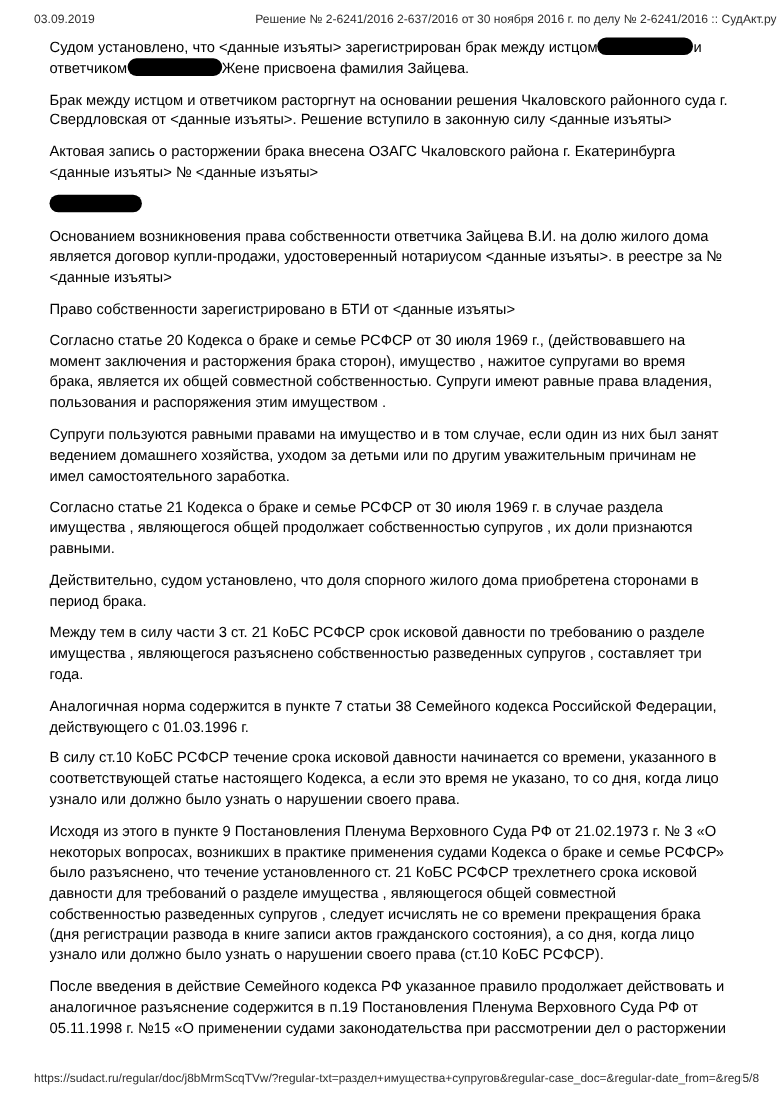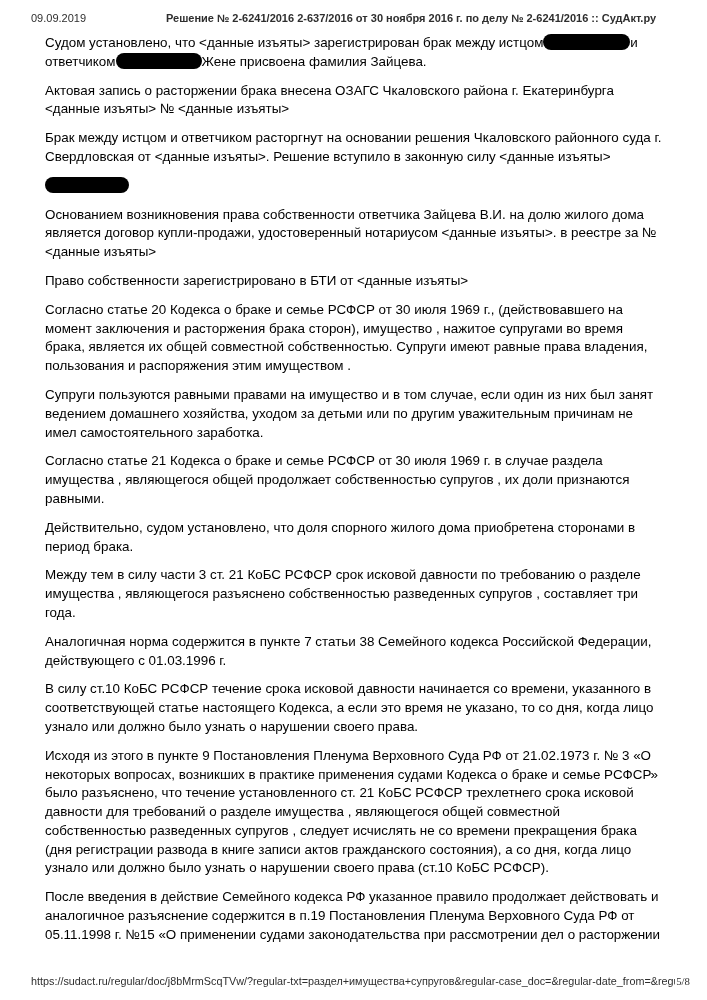--- a/index.html
+++ b/index.html
@@ -11,24 +11,23 @@
     font-family:"Liberation Sans", sans-serif;
     overflow:hidden;
   }
   .print-header {
     position:absolute; top:12px; left:31px; right:31px;
     display:flex; align-items:baseline;
     font-size:11px; color:#2e2e2e;
     white-space:nowrap;
   }
   .print-header .doc-title {
-    flex:1; text-align:center;
+    flex:1; text-align:right;
     transform:translateX(30px);
     overflow:hidden;
-    font-weight:bold;
   }
   .content {
     position:absolute; top:34px; left:45px; width:619px;
     font-size:13.4px; line-height:18.8px;
     text-align:left;
   }
   .para { margin:0 0 10px 0; }
   .para .hl { font-weight:normal; }
   .redaction {
     display:inline-block;
@@ -37,36 +36,36 @@
     border-radius:8px;
     vertical-align:-3px;
   }
   .print-footer {
     position:absolute; left:31px; right:17px; bottom:13px;
     display:flex; justify-content:space-between; align-items:baseline;
     font-size:10.8px; color:#2e2e2e;
     white-space:nowrap;
   }
   .print-footer .url { overflow:hidden; }
-  .print-footer .pageno { margin-left:1px;font-family:Liberation Serif, serif; }
+  .print-footer .pageno { margin-left:1px; }
 </style>
 </head>
 <body>
 
 <div class="page">
 
   <div class="print-header">
-    <span class="date">09.09.2019</span>
+    <span class="date">03.09.2019</span>
     <span class="doc-title">Решение № 2-6241/2016 2-637/2016 от 30 ноября 2016 г. по делу № 2-6241/2016 :: СудАкт.ру</span>
   </div>
 
   <div class="content">
       <p class="para"><span>Судом установлено, что &lt;данные изъяты&gt; зарегистрирован брак между истцом</span><span class="redaction" style="width: 87px; background: rgb(0, 0, 0);"></span><span>и ответчиком</span><span class="redaction" style="width: 86px; background: rgb(0, 0, 0);"></span><span>Жене присвоена фамилия Зайцева.</span></p>
+      <p class="para"><span>Брак между истцом и ответчиком расторгнут на основании решения Чкаловского районного суда г. Свердловская от &lt;данные изъяты&gt;. Решение вступило в законную силу &lt;данные изъяты&gt;</span></p>
       <p class="para"><span>Актовая запись о расторжении брака внесена ОЗАГС Чкаловского района г. Екатеринбурга &lt;данные изъяты&gt; № &lt;данные изъяты&gt;</span></p>
-      <p class="para"><span>Брак между истцом и ответчиком расторгнут на основании решения Чкаловского районного суда г. Свердловская от &lt;данные изъяты&gt;. Решение вступило в законную силу &lt;данные изъяты&gt;</span></p>
       <p class="para"><span class="redaction" style="width: 84px; background: rgb(0, 0, 0);"></span></p>
       <p class="para"><span>Основанием возникновения права собственности ответчика Зайцева В.И. на долю жилого дома является договор купли-продажи, удостоверенный нотариусом &lt;данные изъяты&gt;. в реестре за № &lt;данные изъяты&gt;</span></p>
       <p class="para"><span>Право собственности зарегистрировано в БТИ от &lt;данные изъяты&gt;</span></p>
       <p class="para"><span>Согласно статье 20 Кодекса о браке и семье РСФСР от 30 июля 1969 г., (действовавшего на момент заключения и расторжения брака сторон), </span><span class="hl">имущество</span><span> , нажитое </span><span class="hl">супругами</span><span> во время брака, является их общей совместной собственностью. </span><span class="hl">Супруги</span><span> имеют равные права владения, пользования и распоряжения этим </span><span class="hl">имуществом</span><span> .</span></p>
       <p class="para"><span class="hl">Супруги</span><span> пользуются равными правами на </span><span class="hl">имущество</span><span> и в том случае, если один из них был занят ведением домашнего хозяйства, уходом за детьми или по другим уважительным причинам не имел самостоятельного заработка.</span></p>
       <p class="para"><span>Согласно статье 21 Кодекса о браке и семье РСФСР от 30 июля 1969 г. в случае </span><span class="hl">раздела имущества</span><span> , являющегося общей продолжает собственностью </span><span class="hl">супругов</span><span> , их доли признаются равными.</span></p>
       <p class="para"><span>Действительно, судом установлено, что доля спорного жилого дома приобретена сторонами в период брака.</span></p>
       <p class="para"><span>Между тем в силу части 3 ст. 21 КоБС РСФСР срок исковой давности по требованию о </span><span class="hl">разделе имущества</span><span> , являющегося разъяснено собственностью разведенных </span><span class="hl">супругов</span><span> , составляет три года.</span></p>
       <p class="para"><span>Аналогичная норма содержится в пункте 7 статьи 38 Семейного кодекса Российской Федерации, действующего с 01.03.1996 г.</span></p>
       <p class="para"><span>В силу ст.10 КоБС РСФСР течение срока исковой давности начинается со времени, указанного в соответствующей статье настоящего Кодекса, а если это время не указано, то со дня, когда лицо узнало или должно было узнать о нарушении своего права.</span></p>

